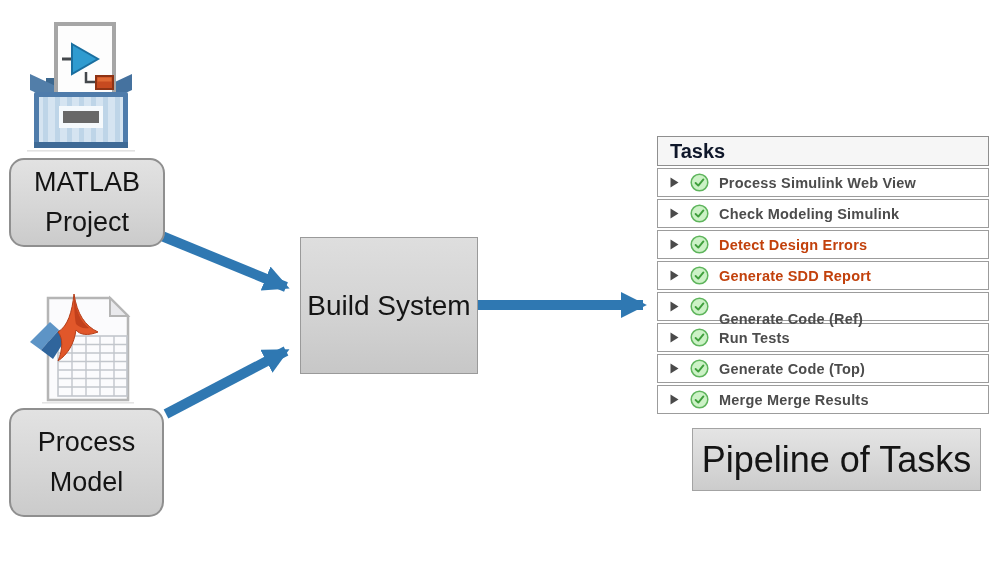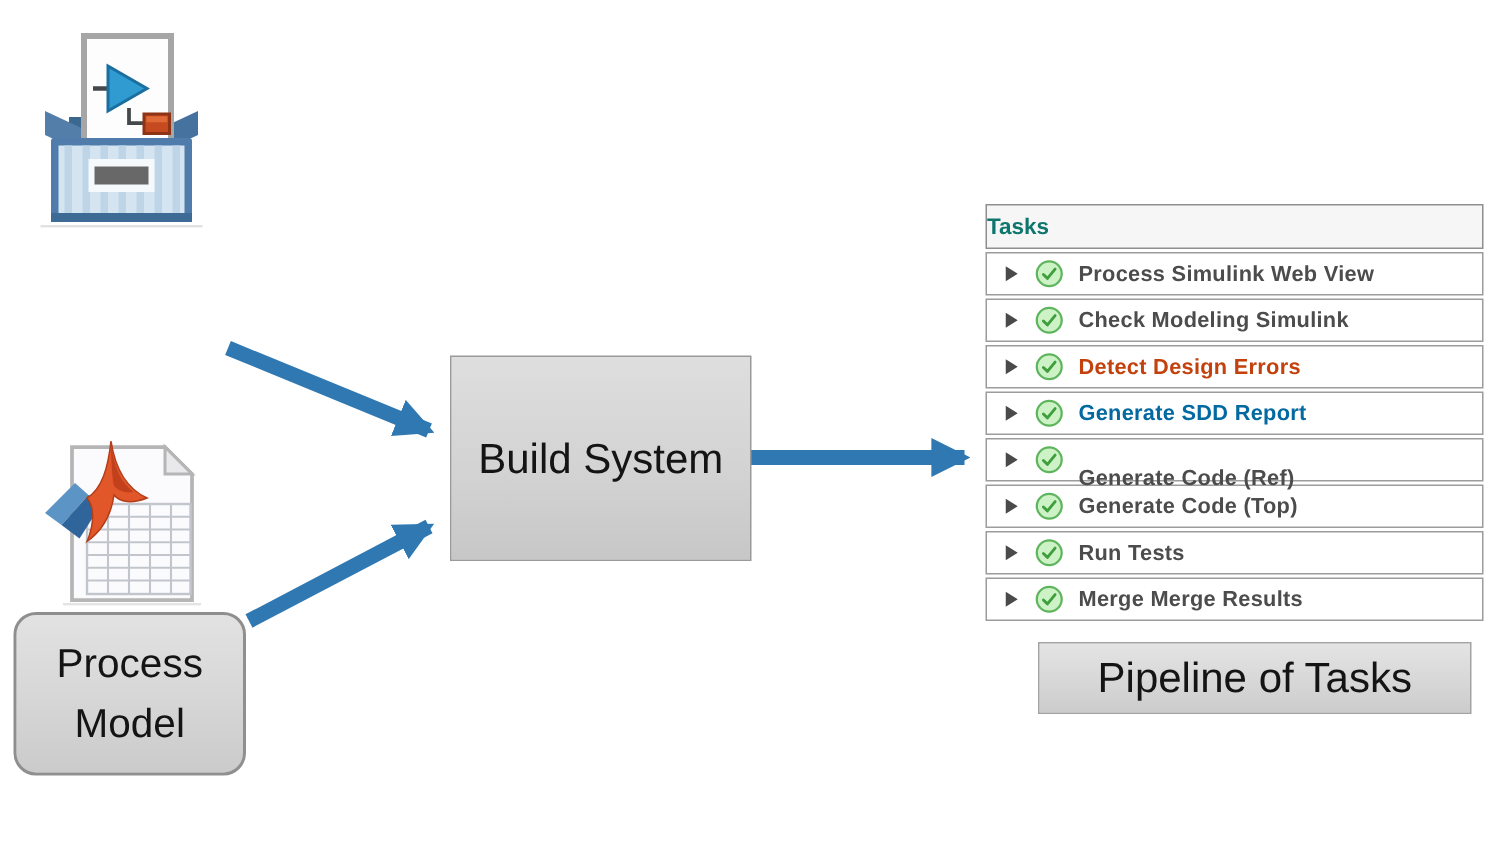--- a/index.html
+++ b/index.html
@@ -33,49 +33,49 @@
   }
   .node-rounded {
     border: 2px solid #8f8f8f;
     border-radius: 15px;
     font-size: 27px;
     line-height: 1.45;
   }
   #matlab-project-label { left: 9px;  top: 158px; width: 156px; height: 89px; }
   #process-model-label  { left: 9px;  top: 408px; width: 155px; height: 109px; }
   #build-system-box {
-    left: 300px; top: 237px; width: 201px; height: 137px;
+    left: 300px; top: 237px; width: 178px; height: 137px;
     border: 1.5px solid #9a9a9a;
     border-radius: 0;
     font-size: 28px;
     line-height: 1.55;
     background: linear-gradient(180deg, #dedede 0%, #d2d2d2 60%, #c7c7c7 100%);
   }
   #pipeline-caption {
-    left: 692px; top: 428px; width: 289px; height: 48px;
+    left: 692px; top: 428px; width: 289px; height: 63px;
     border: 1.5px solid #a3a3a3;
-    font-size: 28px;
+    font-size: 36px;
     background: linear-gradient(180deg, #e4e4e4 0%, #d6d6d6 60%, #cccccc 100%);
   }
 
   .tasks-panel {
     position: absolute;
     left: 657px; top: 136px; width: 332px;
     z-index: 2;
   }
   .tasks-header {
     border: 1px solid #8f8f8f;
     background: #f6f6f6;
     height: 30px;
     display: flex;
     align-items: center;
-    padding-left: 0;
+    padding-left: 12px;
     font-weight: bold;
-    font-size: 15px;
-    color: #0f766e;
+    font-size: 20px;
+    color: #0f172a;
   }
   .task-row {
     border: 1px solid #9c9c9c;
     background: #ffffff;
     margin-top: 2px;
     height: 29px;
     display: flex;
     align-items: center;
     padding-left: 12px;
   }
@@ -148,20 +148,23 @@
       <path d="M30,58.5 H99 M30,67 H99 M30,75.5 H99 M30,84 H99 M30,92.5 H99 M30,101 H99" stroke="#c2c6cc" stroke-width="1.4" fill="none"></path>
 
       <polygon points="2,56 22,36 31,44 13,64" fill="#5d94c6"></polygon>
       <polygon points="13,64 31,44 39,51 25,73" fill="#30659c"></polygon>
       <path d="M46,8 C49,28 57,40 70,46 C60,50 52,49 48,44 C46,58 40,68 30,75 C35,63 35,52 30,46 C40,40 44,26 46,8 Z" fill="#e1572a" stroke="#b33d18" stroke-width="1"></path>
       <path d="M46,10 C48,26 53,36 61,42 C55,43 51,41 48,38 C47,34 46,22 46,10 Z" fill="#c2401c"></path>
       <rect x="14" y="116" width="92" height="1.6" fill="#e4e4e4"></rect>
     </svg>
   </div>
 
+  <div class="node node-rounded" id="matlab-project-label">
+    <span>MATLAB Project</span>
+  </div>
 
   <div class="node node-rounded" id="process-model-label">
     <span>Process Model</span>
   </div>
 
   <div class="node" id="build-system-box">
     <span>Build System</span>
   </div>
 
   <div class="tasks-panel">
@@ -216,21 +219,21 @@
         <svg width="9" height="11" viewBox="0 0 9 11">
               <polygon points="0.5,0.5 8.5,5.5 0.5,10.5" fill="#4a4a4a"></polygon>
             </svg>
       </span>
       <span class="task-status">
         <svg width="19" height="19" viewBox="0 0 19 19">
           <circle class="chk-circle" cx="9.5" cy="9.5" r="8.3" fill="#ccf2c6" stroke="#5fb55d" stroke-width="1.5"></circle>
           <path class="chk-mark" d="M5.6,10 L8.3,12.6 L13.4,6.4" fill="none" stroke="#3f9f3c" stroke-width="1.9" stroke-linecap="round" stroke-linejoin="round"></path>
         </svg>
       </span>
-      <span class="task-label" style="color: #0369a1; text-align: right;">Generate SDD Report</span>
+      <span class="task-label" style="color: #c2410c; text-align: right;">Generate SDD Report</span>
     </div>
         <div class="task-row">
       <span class="task-expander">
         <svg width="9" height="11" viewBox="0 0 9 11">
               <polygon points="0.5,0.5 8.5,5.5 0.5,10.5" fill="#4a4a4a"></polygon>
             </svg>
       </span>
       <span class="task-status">
         <svg width="19" height="19" viewBox="0 0 19 19">
           <circle class="chk-circle" cx="9.5" cy="9.5" r="8.3" fill="#ccf2c6" stroke="#5fb55d" stroke-width="1.5"></circle>
@@ -244,35 +247,35 @@
         <svg width="9" height="11" viewBox="0 0 9 11">
               <polygon points="0.5,0.5 8.5,5.5 0.5,10.5" fill="#4a4a4a"></polygon>
             </svg>
       </span>
       <span class="task-status">
         <svg width="19" height="19" viewBox="0 0 19 19">
           <circle class="chk-circle" cx="9.5" cy="9.5" r="8.3" fill="#ccf2c6" stroke="#5fb55d" stroke-width="1.5"></circle>
           <path class="chk-mark" d="M5.6,10 L8.3,12.6 L13.4,6.4" fill="none" stroke="#3f9f3c" stroke-width="1.9" stroke-linecap="round" stroke-linejoin="round"></path>
         </svg>
       </span>
+      <span class="task-label" style="color: rgb(76, 76, 76);">Run Tests</span>
+    </div>
+        <div class="task-row">
+      <span class="task-expander">
+        <svg width="9" height="11" viewBox="0 0 9 11">
+              <polygon points="0.5,0.5 8.5,5.5 0.5,10.5" fill="#4a4a4a"></polygon>
+            </svg>
+      </span>
+      <span class="task-status">
+        <svg width="19" height="19" viewBox="0 0 19 19">
+          <circle class="chk-circle" cx="9.5" cy="9.5" r="8.3" fill="#ccf2c6" stroke="#5fb55d" stroke-width="1.5"></circle>
+          <path class="chk-mark" d="M5.6,10 L8.3,12.6 L13.4,6.4" fill="none" stroke="#3f9f3c" stroke-width="1.9" stroke-linecap="round" stroke-linejoin="round"></path>
+        </svg>
+      </span>
       <span class="task-label" style="color: rgb(76, 76, 76);">Generate Code (Top)</span>
-    </div>
-        <div class="task-row">
-      <span class="task-expander">
-        <svg width="9" height="11" viewBox="0 0 9 11">
-              <polygon points="0.5,0.5 8.5,5.5 0.5,10.5" fill="#4a4a4a"></polygon>
-            </svg>
-      </span>
-      <span class="task-status">
-        <svg width="19" height="19" viewBox="0 0 19 19">
-          <circle class="chk-circle" cx="9.5" cy="9.5" r="8.3" fill="#ccf2c6" stroke="#5fb55d" stroke-width="1.5"></circle>
-          <path class="chk-mark" d="M5.6,10 L8.3,12.6 L13.4,6.4" fill="none" stroke="#3f9f3c" stroke-width="1.9" stroke-linecap="round" stroke-linejoin="round"></path>
-        </svg>
-      </span>
-      <span class="task-label" style="color: rgb(76, 76, 76);">Run Tests</span>
     </div>
         <div class="task-row">
       <span class="task-expander">
         <svg width="9" height="11" viewBox="0 0 9 11">
               <polygon points="0.5,0.5 8.5,5.5 0.5,10.5" fill="#4a4a4a"></polygon>
             </svg>
       </span>
       <span class="task-status">
         <svg width="19" height="19" viewBox="0 0 19 19">
           <circle class="chk-circle" cx="9.5" cy="9.5" r="8.3" fill="#ccf2c6" stroke="#5fb55d" stroke-width="1.5"></circle>

